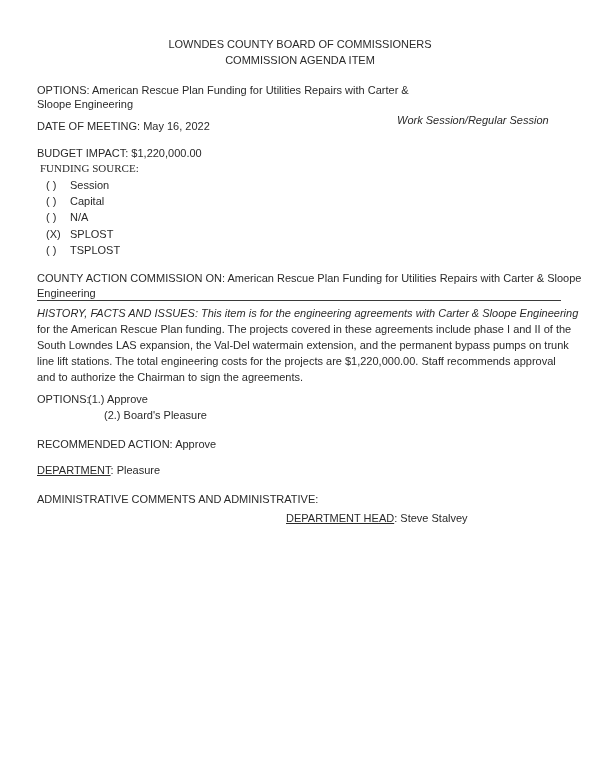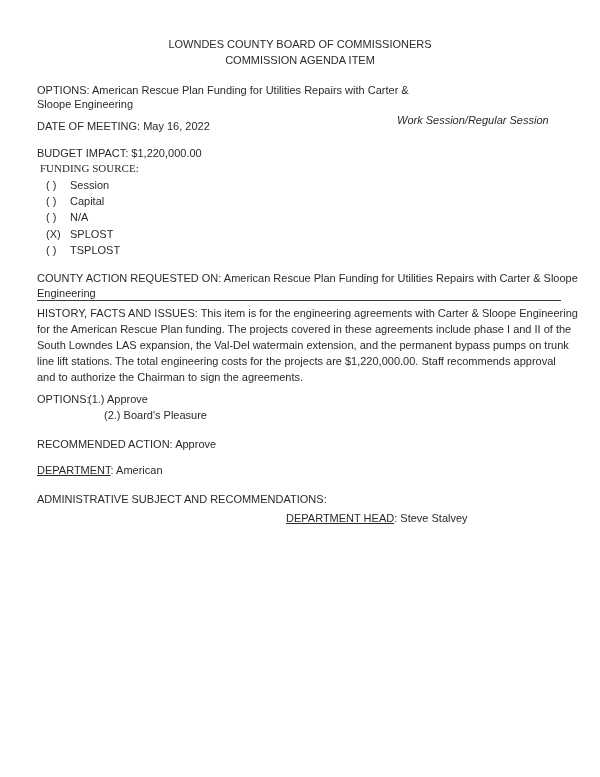--- a/index.html
+++ b/index.html
@@ -72,45 +72,45 @@
     <span class="fs-mark">(X)</span>
     <span>SPLOST</span>
   </div>
   <div class="fs-item">
     <span class="fs-mark">( )</span>
     <span>TSPLOST</span>
   </div>
 </div>
 
 <div class="abs" style="left:37px; top:270px;">
-  <span>COUNTY ACTION REQUESTED ON:</span>
+  <span>COUNTY ACTION COMMISSION ON:</span>
   <span>American Rescue Plan Funding for Utilities Repairs with Carter &amp; Sloope</span>
 </div>
 <div class="abs" style="left:37px; top:285px;">Engineering</div>
 
 <div class="divider"></div>
 
-<div class="abs" style="left:37px; top:305px;">
+<div class="abs" style="left:37px; top:305px;font-style:italic;">
   <span>HISTORY, FACTS AND ISSUES:</span>
   <span>This item is for the engineering agreements with Carter &amp; Sloope Engineering</span>
 </div>
 <div class="abs" style="left:37px; top:321px;">for the American Rescue Plan funding. The projects covered in these agreements include phase I and II of the</div>
 <div class="abs" style="left:37px; top:337px;">South Lowndes LAS expansion, the Val-Del watermain extension, and the permanent bypass pumps on trunk</div>
 <div class="abs" style="left:37px; top:353px;">line lift stations. The total engineering costs for the projects are $1,220,000.00. Staff recommends approval</div>
 <div class="abs" style="left:37px; top:369px;">and to authorize the Chairman to sign the agreements.</div>
 
 <div class="abs" style="left:37px; top:391px;">OPTIONS:</div>
 <div class="abs" style="left:88px; top:391px;">(1.) Approve</div>
 <div class="abs" style="left:104px; top:407px;">(2.) Board's Pleasure</div>
 
 <div class="abs" style="left:37px; top:436px;">
   <span>RECOMMENDED ACTION:</span>
   <span>Approve</span>
 </div>
 
 <div class="abs" style="left:37px; top:462px;">
-  <span class="underline">DEPARTMENT</span><span>: American</span>
+  <span class="underline">DEPARTMENT</span><span>: Pleasure</span>
 </div>
 <div class="abs" style="left:286px; top:462px;margin-top:48px;">
   <span class="underline">DEPARTMENT HEAD</span><span>: Steve Stalvey</span>
 </div>
 
-<div class="abs" style="left:37px; top:491px;">ADMINISTRATIVE SUBJECT AND RECOMMENDATIONS:</div>
+<div class="abs" style="left:37px; top:491px;">ADMINISTRATIVE COMMENTS AND ADMINISTRATIVE:</div>
 
 </body></html>

